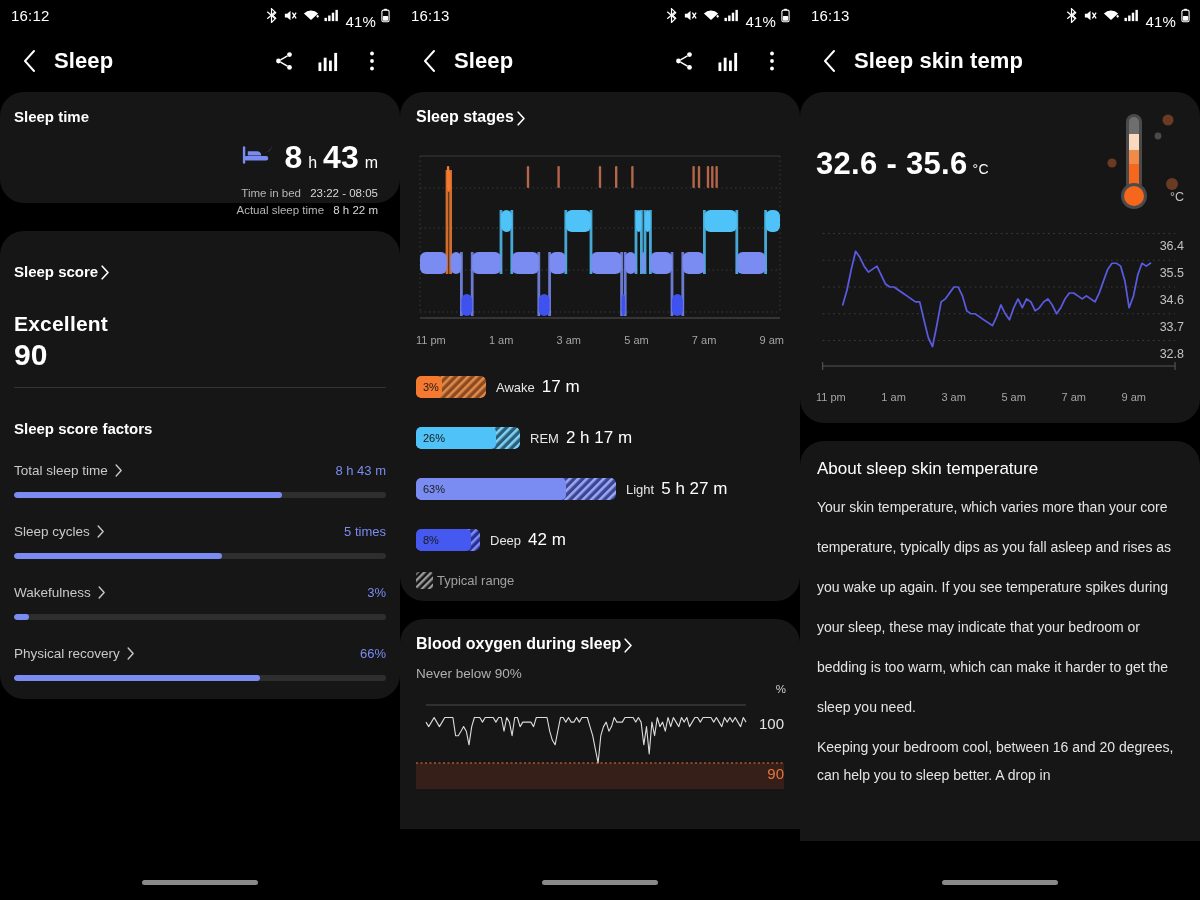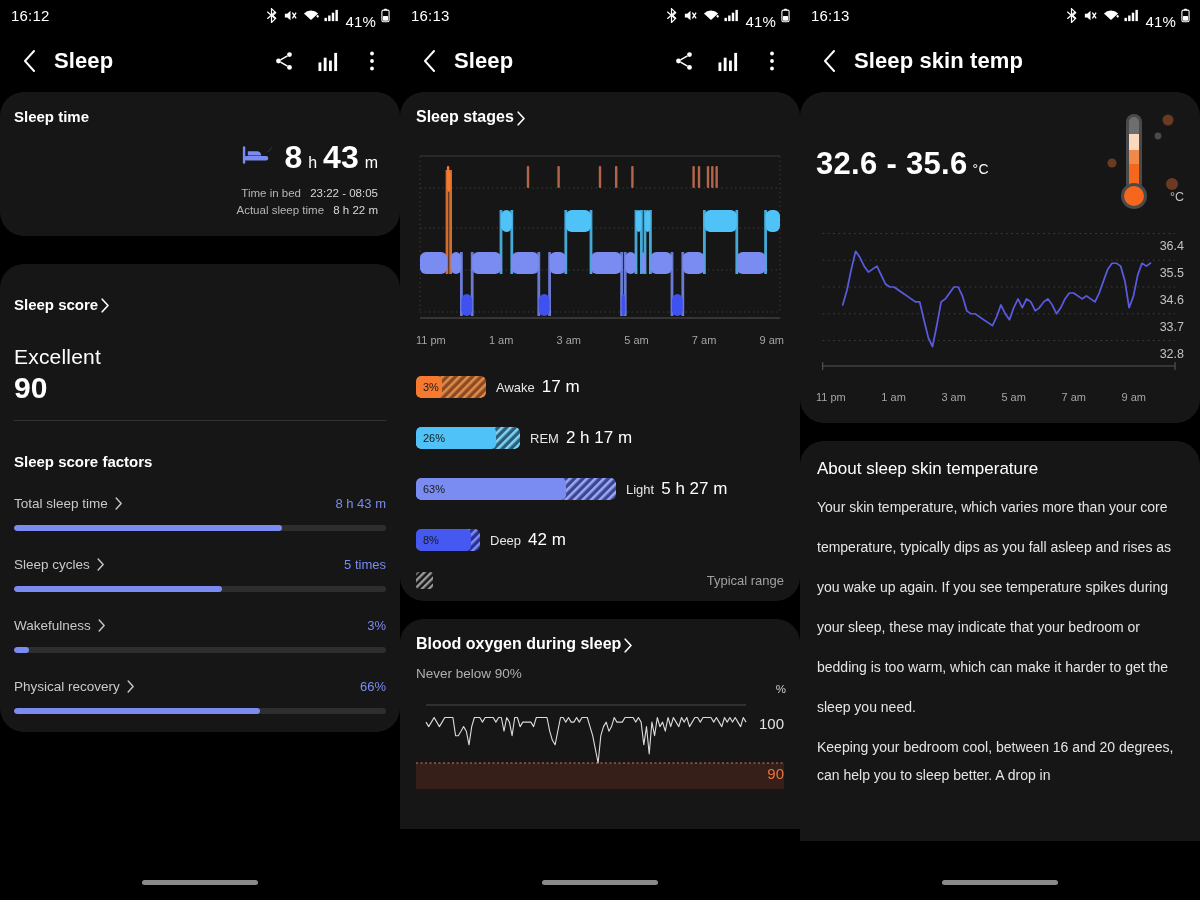--- a/index.html
+++ b/index.html
@@ -23,34 +23,34 @@
   .appbar .back { width:34px; height:34px; display:flex; align-items:center; justify-content:center; cursor:pointer; }
   .appbar .title { font-size:22px; font-weight:700; margin-left:8px; flex:1; letter-spacing:.1px; }
   .appbar .acts { display:flex; align-items:center; gap:20px; }
   .appbar .acts .ic { width:24px; height:24px; display:flex; align-items:center; justify-content:center; cursor:pointer; }
 
   
   .card { background:#161616; border-radius:24px; margin:0 0 10px 0; }
 
   
   .sec-title { font-size:15px; font-weight:700; color:#fff; }
-  .sleeptime-card { padding:16px 14px 26px 14px; height:144px; position:relative; }
+  .sleeptime-card { padding:16px 14px 26px 14px; height:111px; position:relative; }
   .big-row { display:flex; align-items:baseline; justify-content:flex-end; gap:6px; margin-top:16px; padding-right:8px; }
   .bedicon { margin-right:4px; align-self:center; }
   .bignum { font-size:32px; font-weight:700; color:#fff; line-height:1; }
   .unit { font-size:16px; font-weight:400; color:#fff; }
   .sub-rows { margin-top:12px; text-align:right; padding-right:8px; }
   .sub-row { font-size:11.5px; color:#b6b6b6; line-height:17px; }
   .sub-row .v { color:#d8d8d8; margin-left:6px; }
 
   
   .score-card { padding:32px 14px 18px 14px; }
   .hdr-link { display:flex; align-items:flex-end; gap:3px; cursor:pointer; }
   .hdr-link .t { font-size:15px; font-weight:700; color:#fff; }
-  .score-word { font-size:21px; font-weight:400; color:#fff; margin-top:32px; letter-spacing:.2px;}
+  .score-word { font-size:21px; font-weight:700; color:#fff; margin-top:32px; letter-spacing:.2px;}
   .score-num { font-size:30px; font-weight:700; color:#fff; margin-top:2px; line-height:1.1; }
   .divider { height:1px; background:#333; margin:16px 0 0 0; }
   .factors-title { font-size:15px; font-weight:700; color:#fff; margin-top:32px; }
   .factor { margin-top:26px; }
   .factor-row { display:flex; align-items:center; }
   .factor-name { font-size:13.5px; color:#c9c9c9; }
   .factor-chev { margin-left:7px; display:flex; align-items:center; }
   .factor-val { margin-left:auto; font-size:13px; color:#7a8cf2; }
   .track { height:6px; background:#2e2e2e; border-radius:3px; margin-top:14px; overflow:hidden; }
   .fill { height:100%; background:#7a8cf2; border-radius:3px; }
@@ -62,21 +62,21 @@
   .hypno svg { display:block; width:100%; height:100%; }
   .xaxis { display:flex; justify-content:space-between; margin-top:6px; padding:0 0 0 0; }
   .xaxis span { font-size:11px; color:#a5a5a5; }
 
   .legend { margin-top:28px; }
   .leg-row { display:flex; align-items:center; height:26px; margin-bottom:25px; }
   .leg-bar { height:22px; border-radius:5px; position:relative; display:flex; align-items:center; overflow:hidden; }
   .leg-pct { font-size:11px; color:#1a1a1a; padding-left:7px; font-weight:500; position:relative; z-index:2;}
   .leg-label { font-size:13px; color:#e6e6e6; margin-left:10px; }
   .leg-dur { font-size:17px; color:#fff; margin-left:7px; }
-  .typ { display:flex; align-items:center; justify-content:space-between; gap:16px; margin-top:-6px; }
+  .typ { display:flex; align-items:center; justify-content:flex-start; gap:4px; margin-top:-6px; }
   .typ-swatch { width:17px; height:17px; border-radius:3px; }
   .typ-label { font-size:13px; color:#a0a0a0; }
 
   .spo2-card { padding:16px 16px 0 16px; }
   .spo2-sub { font-size:13.5px; color:#b0b0b0; margin-top:13px; }
   .spo2-chart { position:relative; margin-top:18px; height:90px; }
   .spo2-chart svg { display:block; width:100%; height:100%; }
   .spo2-pctlbl { position:absolute; right:-2px; top:-16px; font-size:11.5px; color:#cfcfcf; }
   .spo2-100 { position:absolute; right:0px; top:16px; font-size:15px; color:#e2e2e2; }
   .spo2-90 { position:absolute; right:0px; top:66px; font-size:15px; color:#e8743c; }

